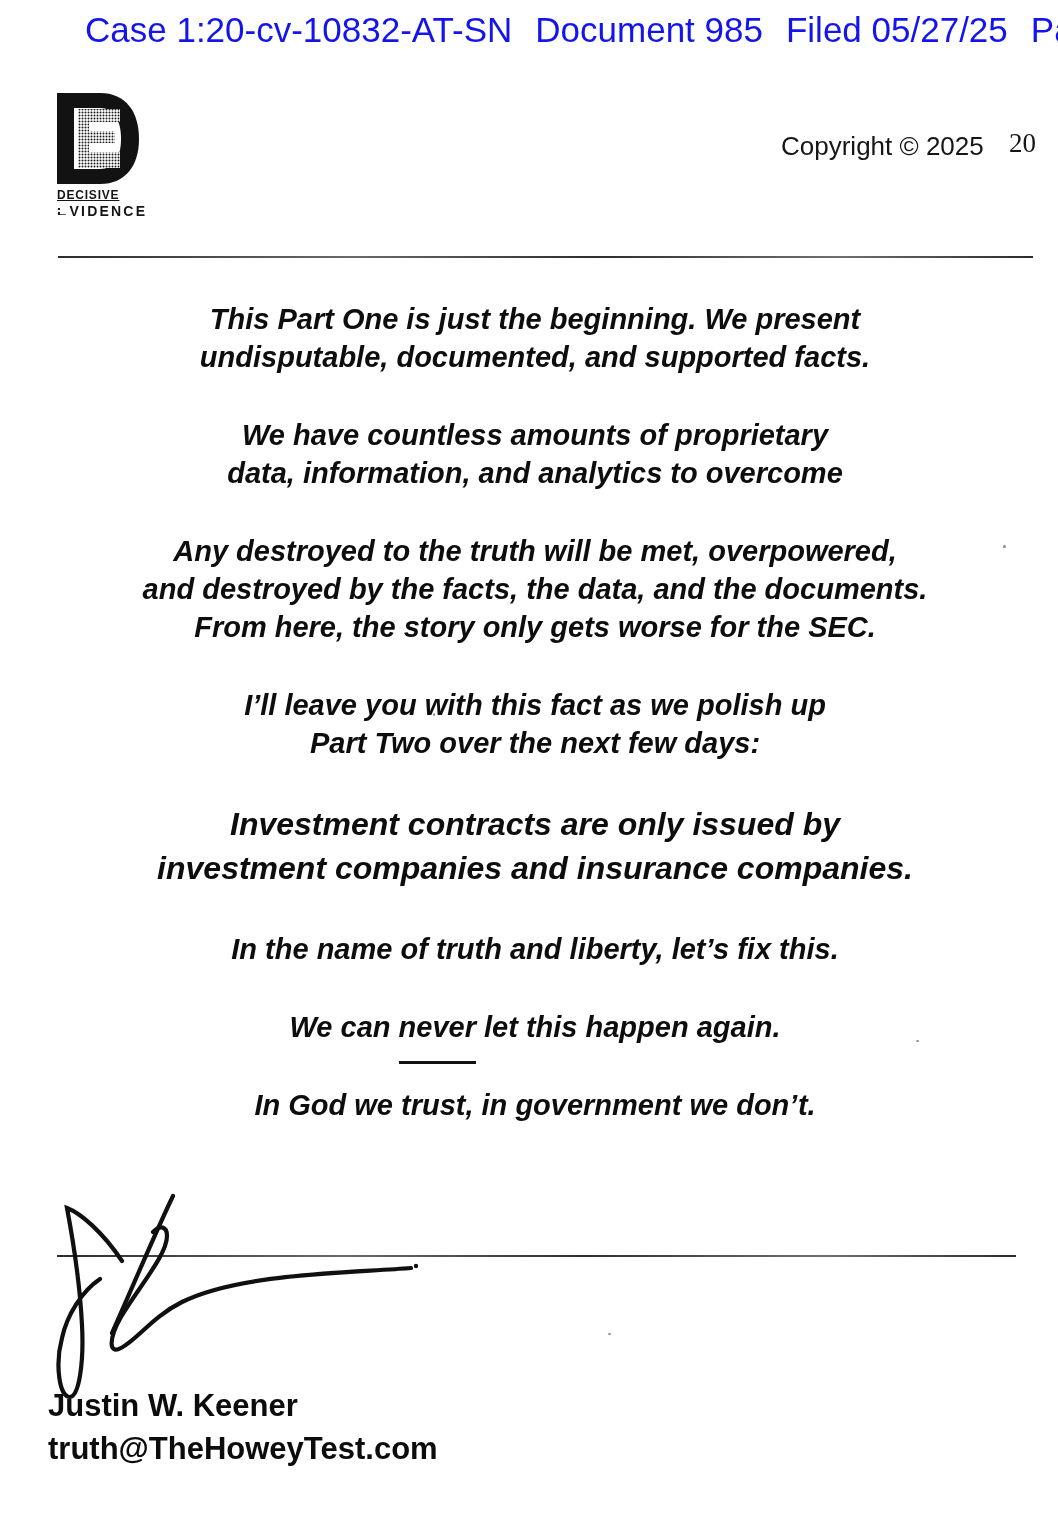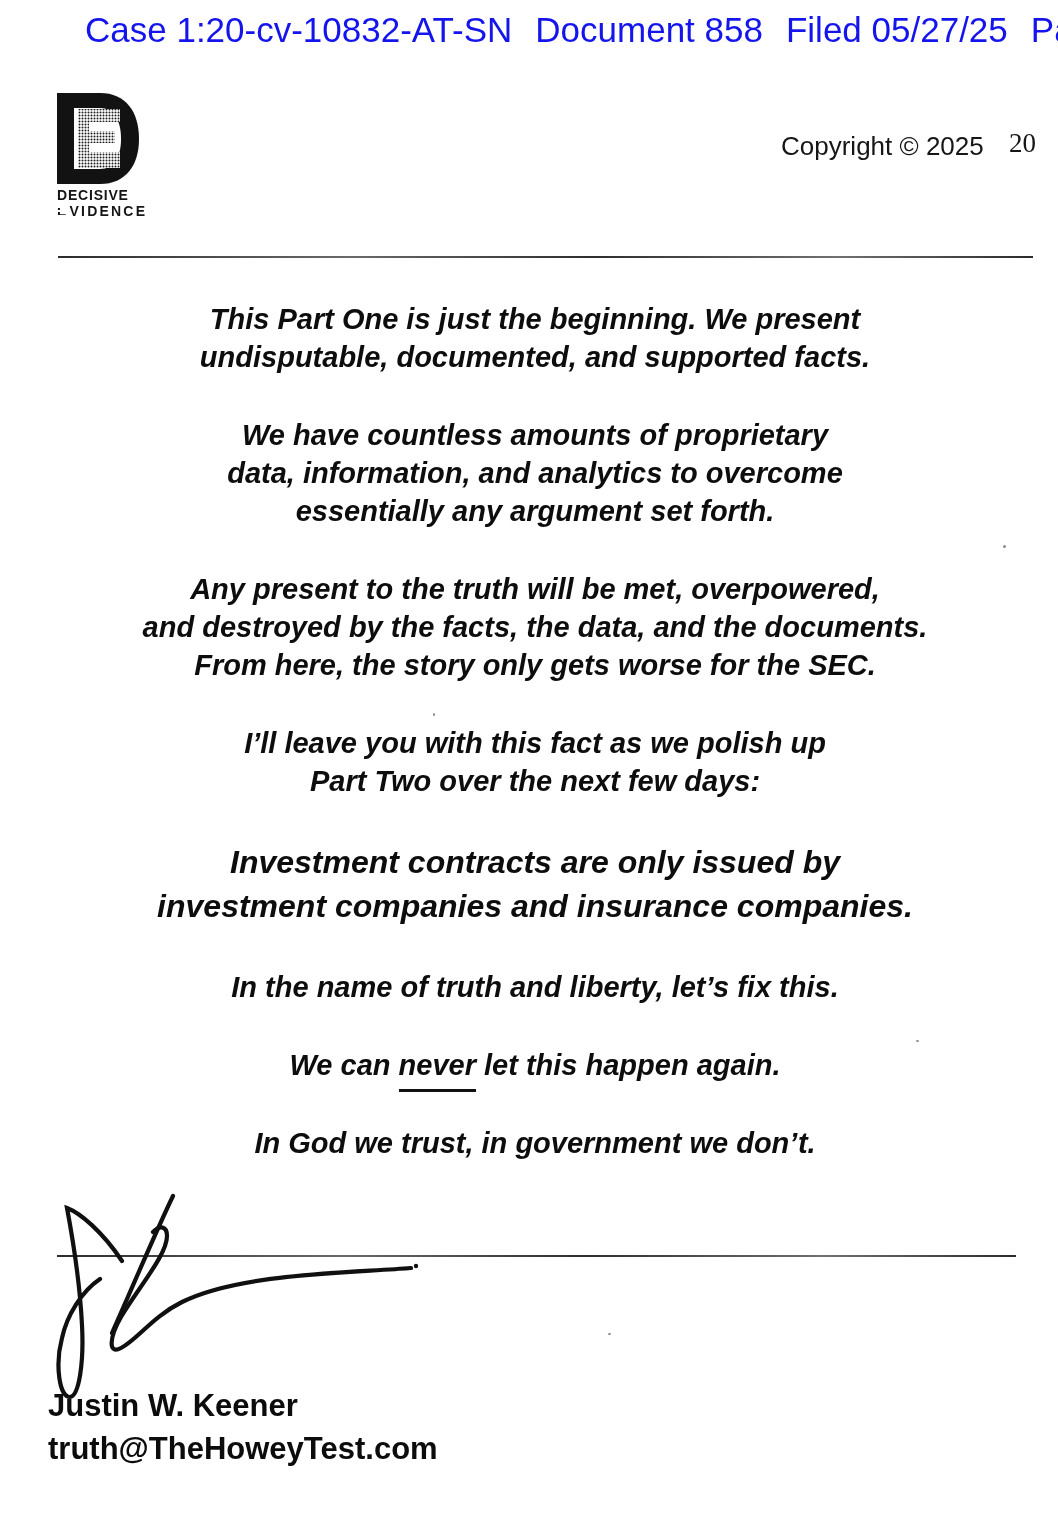--- a/index.html
+++ b/index.html
@@ -10,21 +10,21 @@
   }
   
   .case-header {
     position:absolute; top:14px; left:85px; display:flex; gap:23px;
     font-size:35px; line-height:32px; color:#1414ec; white-space:nowrap;
   }
   
   .logo { position:absolute; top:93px; left:57px; width:110px; }
   .logo svg { display:block; }
   .logo-text { margin-top:3px; font-weight:bold; color:#151515; }
-  .logo-line1 { font-size:14px; letter-spacing:0.8px; line-height:15px; }
+  .logo-line1 { font-size:12px; letter-spacing:0.8px; line-height:15px;text-decoration:underline; }
   .logo-line2 { font-size:14px; letter-spacing:2.2px; line-height:16px; display:flex; align-items:center; }
   .stripe-e {
     display:inline-block;
     background:repeating-linear-gradient(180deg, #151515 0 2.4px, #ffffff 2.4px 4.6px);
     -webkit-background-clip:text; background-clip:text; color:transparent;
     margin-right:1px; font-weight:bold;
   }
   
   .copyright { position:absolute; top:131px; left:781px; font-size:26px; color:#161616; }
   .page-number { position:absolute; top:128px; left:1009px; font-size:27px; color:#161616;font-family:Liberation Serif, serif; }
@@ -33,40 +33,40 @@
   .rule-top { top:256px; left:58px; width:975px; }
   .rule-signature { top:1255px; left:57px; width:959px; }
   
   .content {
     position:absolute; top:300px; left:12px; right:0;
     text-align:center; font-weight:bold; font-style:italic; color:#0d0d0d;
   }
   .content p { font-size:29px; line-height:38px; margin:0 0 40px 0; }
   .content p.big { font-size:32px; line-height:44px; }
   .pline { display:block; }
-  .u-word { border-bottom:3px solid #111; padding-bottom:8px; }
+  .u-word { border-bottom:3px solid #111; padding-bottom:18px; }
   
   .signature { position:absolute; top:1193px; left:50px; width:380px; height:210px; z-index:2; }
   
   .contact {
     position:absolute; top:1384px; left:48px;
     font-weight:bold; font-size:31px; line-height:43px; color:#0c0c0c;
   }
   .contact div { white-space:nowrap; }
   
   .speck { position:absolute; background:#8b8b8b; border-radius:50%; }
 </style>
 </head>
 <body>
 
 <div class="page">
 
   <div class="case-header">
     <span>Case 1:20-cv-10832-AT-SN</span>
-    <span>Document 858</span>
+    <span>Document 985</span>
     <span>Filed 05/27/25</span>
     <span>Page 39 of 26</span>
   </div>
 
   <div class="logo">
     <svg width="84" height="92" viewBox="0 0 84 92">
       <defs>
         <pattern id="ht" width="3" height="3" patternUnits="userSpaceOnUse">
           <rect width="3" height="3" fill="#ffffff"></rect>
           <circle cx="1.5" cy="1.5" r="1" fill="#1c1c1c"></circle>
@@ -96,24 +96,23 @@
   <div class="rule rule-top"></div>
 
   <div class="content">
     <p>
       <span class="pline">This Part One is just the beginning.  We present</span>
       <span class="pline">undisputable, documented, and supported facts.</span>
     </p>
     <p>
       <span class="pline">We have countless amounts of proprietary</span>
       <span class="pline">data, information, and analytics to overcome</span>
-      <span class="pline">essentially any argument set forth.</span>
     </p>
     <p>
-      <span class="pline">Any present to the truth will be met, overpowered,</span>
+      <span class="pline">Any destroyed to the truth will be met, overpowered,</span>
       <span class="pline">and destroyed by the facts, the data, and the documents.</span>
       <span class="pline">From here, the story only gets worse for the SEC.</span>
     </p>
     <p>
       <span class="pline">I’ll leave you with this fact as we polish up</span>
       <span class="pline">Part Two over the next few days:</span>
     </p>
     <p class="big">
       <span class="pline">Investment contracts are only issued by</span>
       <span class="pline">investment companies and insurance companies.</span>

